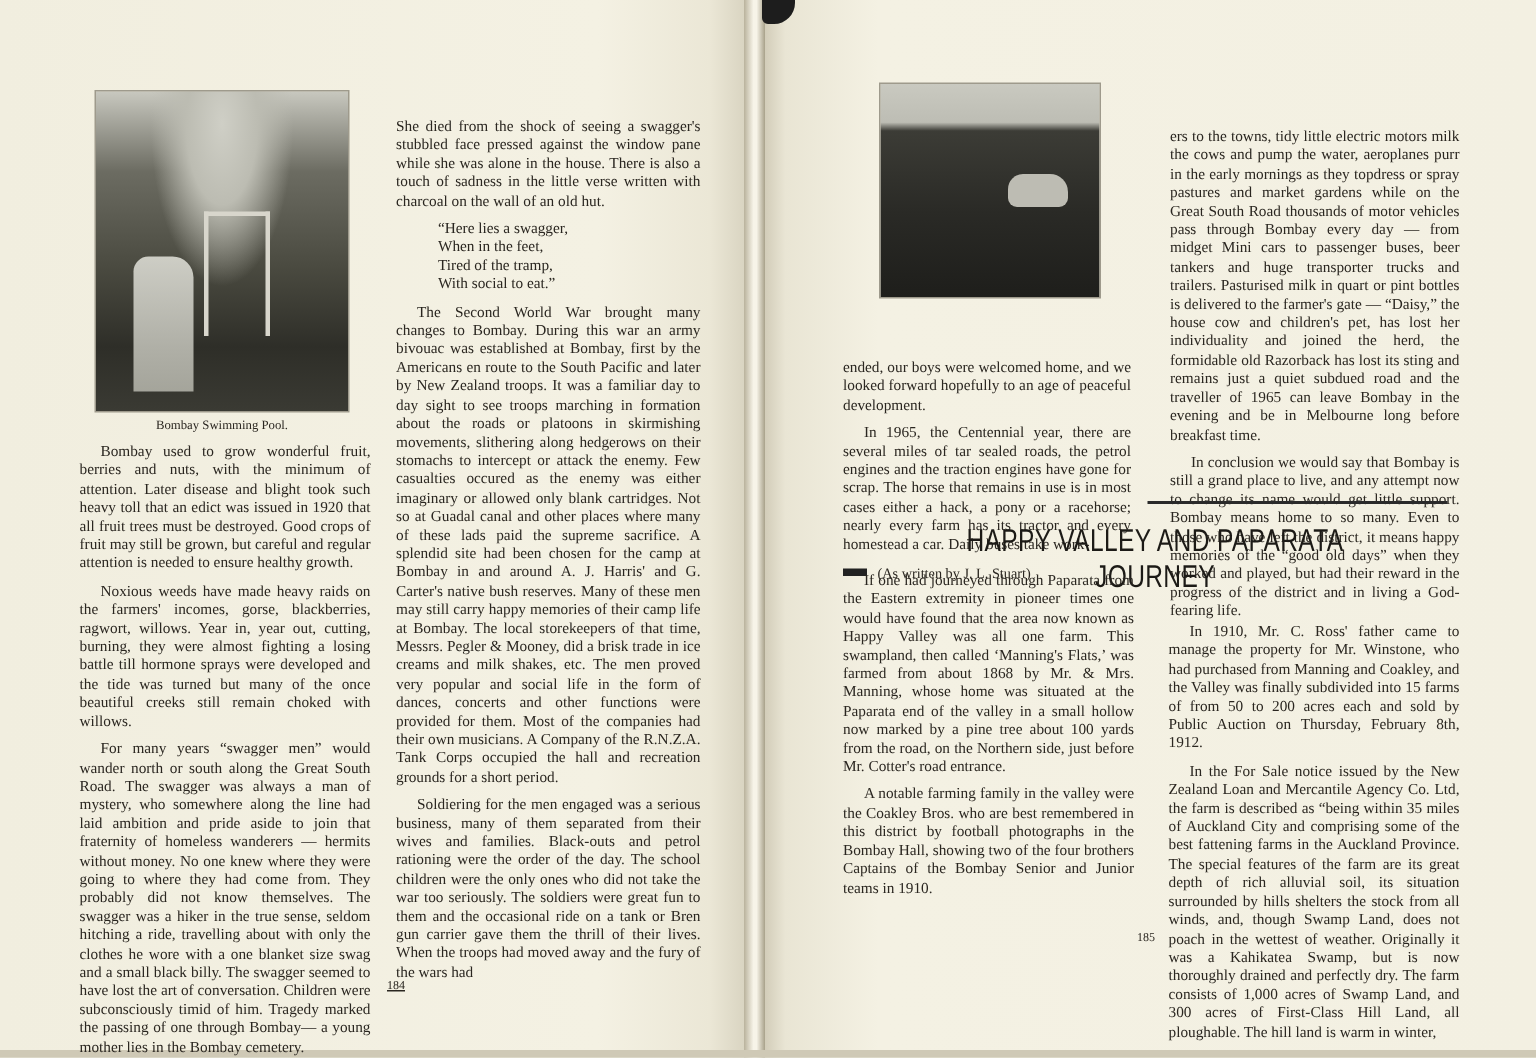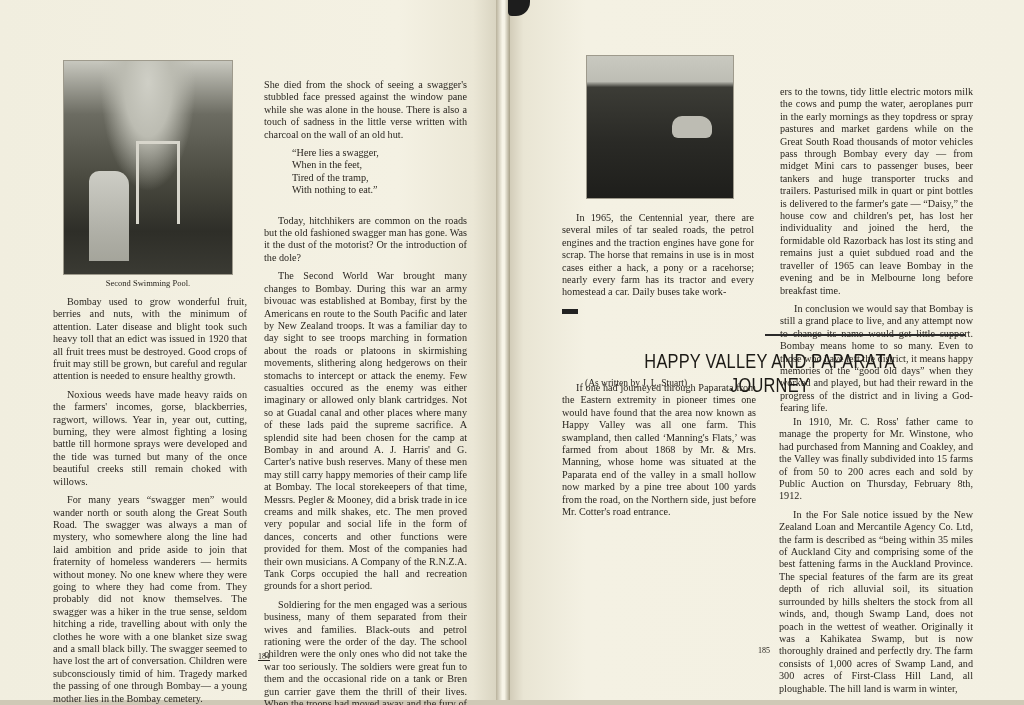--- a/index.html
+++ b/index.html
@@ -24,21 +24,21 @@
   .gutter-dark {
     position:absolute; left:508px; top:0; width:22px; height:16px;
     background:#1d1d1d; border-radius:0 0 14px 4px;
   }
   .bottom-edge { position:absolute; left:0; right:0; top:700px; height:5px; background:#cfc9b6; }
   .col {
     position:absolute; font-size:10.2px; line-height:12.4px; text-align:justify;
   }
   .col p { margin:0 0 6px 0; text-indent:14px; }
   .col p.noindent { text-indent:0;margin-top:28px; }
-  .verse { margin:0 0 18px 28px; }
+  .verse { margin:0 0 6px 28px; }
   .verse div { text-indent:0; }
   .photo {
     position:absolute; border:1px solid #9e9a8c;
   }
   .photo1 {
     left:63px; top:60px; width:168px; height:213px;
     background:
       radial-gradient(ellipse at 50% 10%, #cfcfc6 0%, #bcbcb2 20%, transparent 40%),
       linear-gradient(to bottom,#c8c8bf 0%,#6c6c62 25%,#4a4a40 55%,#2e2e28 80%,#3a3a33 100%);
   }
@@ -70,63 +70,64 @@
 <div class="page left"></div>
 <div class="page right"></div>
 <div class="gutter"></div>
 <div class="gutter-dark"></div>
 <div class="bottom-edge"></div>
 
 <div class="photo photo1" title="Waterfall swimming pool with bathers and wooden diving structure">
   <div class="fall"></div>
   <div class="hut"></div>
 </div>
-<div class="caption">Second Swimming Pool.</div>
+<div class="caption">Bombay Swimming Pool.</div>
 
 <div class="col" style="left:53px; top:296px; width:194px;">
   <p>Bombay used to grow wonderful fruit, berries and nuts, with the minimum of attention. Later disease and blight took such heavy toll that an edict was issued in 1920 that all fruit trees must be destroyed. Good crops of fruit may still be grown, but careful and regular attention is needed to ensure healthy growth.</p>
   <p>Noxious weeds have made heavy raids on the farmers' incomes, gorse, blackberries, ragwort, willows.  Year in, year out, cutting, burning, they were almost fighting a losing battle till hormone sprays were developed and the tide was turned but many of the once beautiful creeks still remain choked with willows.</p>
   <p>For many years “swagger men” would wander north or south along the Great South Road. The swagger was always a man of mystery, who somewhere along the line had laid ambition and pride aside to join that fraternity of homeless wanderers — hermits without money. No one knew where they were going to where they had come from. They probably did not know themselves. The swagger was a hiker in the true sense, seldom hitching a ride, travelling about with only the clothes he wore with a one blanket size swag and a small black billy. The swagger seemed to have lost the art of conversation. Children were subconsciously timid of him. Tragedy marked the passing of one through Bombay— a young mother lies in the Bombay cemetery.</p>
 </div>
 
 <div class="col" style="left:264px; top:51px; width:203px;">
   <p class="noindent">She died from the shock of seeing a swagger's stubbled face pressed against the window pane while she was alone in the house. There is also a touch of sadness in the little verse written with charcoal on the wall of an old hut.</p>
   <div class="verse">
     <div>“Here lies a swagger,</div>
     <div>When in the feet,</div>
     <div>Tired of the tramp,</div>
-    <div>With nothing to eat.”</div>
+    <div>With social to eat.”</div>
   </div>
-  <p>Today, hitchhikers are common on the roads but the old fashioned swagger man has gone. Was it the dust of the motorist? Or the introduction of the dole?</p>
   <p>The Second World War brought many changes to Bombay. During this war an army bivouac was established at Bombay, first by the Americans en route to the South Pacific and later by New Zealand troops. It was a familiar day to day sight to see troops marching in formation about the roads or platoons in skirmishing movements, slithering along hedgerows on their stomachs to intercept or attack the enemy. Few casualties occured as the enemy was either imaginary or allowed only blank cartridges. Not so at Guadal canal and other places where many of these lads paid the supreme sacrifice. A splendid site had been chosen for the camp at Bombay in and around A. J. Harris' and G. Carter's native bush reserves. Many of these men may still carry happy memories of their camp life at Bombay. The local storekeepers of that time, Messrs. Pegler &amp; Mooney, did a brisk trade in ice creams and milk shakes, etc. The men proved very popular and social life in the form of dances, concerts and other functions were provided for them. Most of the companies had their own musicians. A Company of the R.N.Z.A. Tank Corps occupied the hall and recreation grounds for a short period.</p>
   <p>Soldiering for the men engaged was a serious business, many of them separated from their wives and families. Black-outs and petrol rationing were the order of the day. The school children were the only ones who did not take the war too seriously. The soldiers were great fun to them and the occasional ride on a tank or Bren gun carrier gave them the thrill of their lives.  When the troops had moved away and the fury of the wars had</p>
 </div>
 
 <div class="pagenum" style="left:258px; top:652px;text-decoration:underline;">184</div>
 
 <div class="photo photo2" title="Riders on horseback with hounds crossing a field">
   <div class="horse"></div>
 </div>
 
 <div class="col" style="left:562px; top:212px; width:192px;">
+  <p class="noindent">ended, our boys were welcomed home, and we looked forward hopefully to an age of peaceful development.</p>
   <p>In 1965, the Centennial year, there are several miles of tar sealed roads, the petrol engines and the traction engines have gone for scrap. The horse that remains in use is in most cases either a hack, a pony or a racehorse; nearly every farm has its tractor and every homestead a car. Daily buses take work-</p>
   <span class="blackmark"></span>
 </div>
 
 <div class="col" style="left:780px; top:58px; width:193px;">
   <p class="noindent">ers to the towns, tidy little electric motors milk the cows and pump the water, aeroplanes purr in the early mornings as they topdress or spray pastures and market gardens while on the Great South Road thousands of motor vehicles pass through Bombay every day — from midget Mini cars to passenger buses, beer tankers and huge transporter trucks and trailers. Pasturised milk in quart or pint bottles is delivered to the farmer's gate — “Daisy,” the house cow and children's pet, has lost her individuality and joined the herd, the formidable old Razorback has lost its sting and remains just a quiet subdued road and the traveller of 1965 can leave Bombay in the evening and be in Melbourne long before breakfast time.</p>
   <p>In conclusion we would say that Bombay is still a grand place to live, and any attempt now to change its name would get little support. Bombay means home to so many. Even to those who have left the district, it means happy memories of the “good old days” when they worked and played, but had their reward in the progress of the district and in living a God-fearing life.</p>
 </div>
 
 <div class="rule"></div>
 <div class="title">HAPPY VALLEY AND PAPARATA JOURNEY</div>
 <div class="subtitle">(As written by J. L. Stuart)</div>
 
 <div class="col" style="left:562px; top:382px; width:194px;">
   <p>If one had journeyed through Paparata from the Eastern extremity in pioneer times one would have found that the area now known as Happy Valley was all one farm.  This swampland, then called ‘Manning's Flats,’ was farmed from about 1868 by Mr. &amp; Mrs. Manning, whose home was situated at the Paparata end of the valley in a small hollow now marked by a pine tree about 100 yards from the road, on the Northern side, just before Mr. Cotter's road entrance.</p>
+  <p>A notable farming family in the valley were the Coakley Bros. who are best remembered in this district by football photographs in the Bombay Hall, showing two of the four brothers Captains of the Bombay Senior and Junior teams in 1910.</p>
 </div>
 
 <div class="col" style="left:779px; top:416px; width:194px;">
   <p>In 1910, Mr. C. Ross' father came to manage the property for Mr. Winstone, who had purchased from Manning and Coakley, and the Valley was finally subdivided into 15 farms of from 50 to 200 acres each and sold by Public Auction on Thursday, February 8th, 1912.</p>
   <p>In the For Sale notice issued by the New Zealand Loan and Mercantile Agency Co. Ltd, the farm is described as “being within 35 miles of Auckland City and comprising some of the best fattening farms in the Auckland Province. The special features of the farm are its great depth of rich alluvial soil, its situation surrounded by hills shelters the stock from all winds, and, though Swamp Land, does not poach in the wettest of weather. Originally it was a Kahikatea Swamp, but is now thoroughly drained and perfectly dry. The farm consists of 1,000 acres of Swamp Land, and 300 acres of First-Class Hill Land, all ploughable. The hill land is warm in winter,</p>
 </div>
 
-<div class="pagenum" style="left:758px; top:646px;">185</div>
+<div class="pagenum" style="left:758px; top:620px;">185</div>
 
 </body></html>

